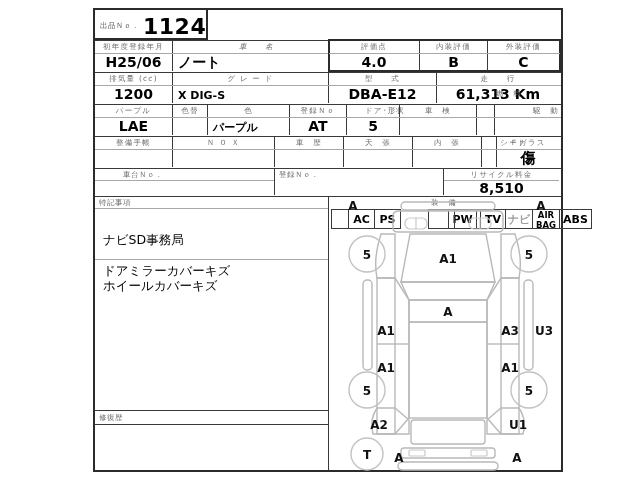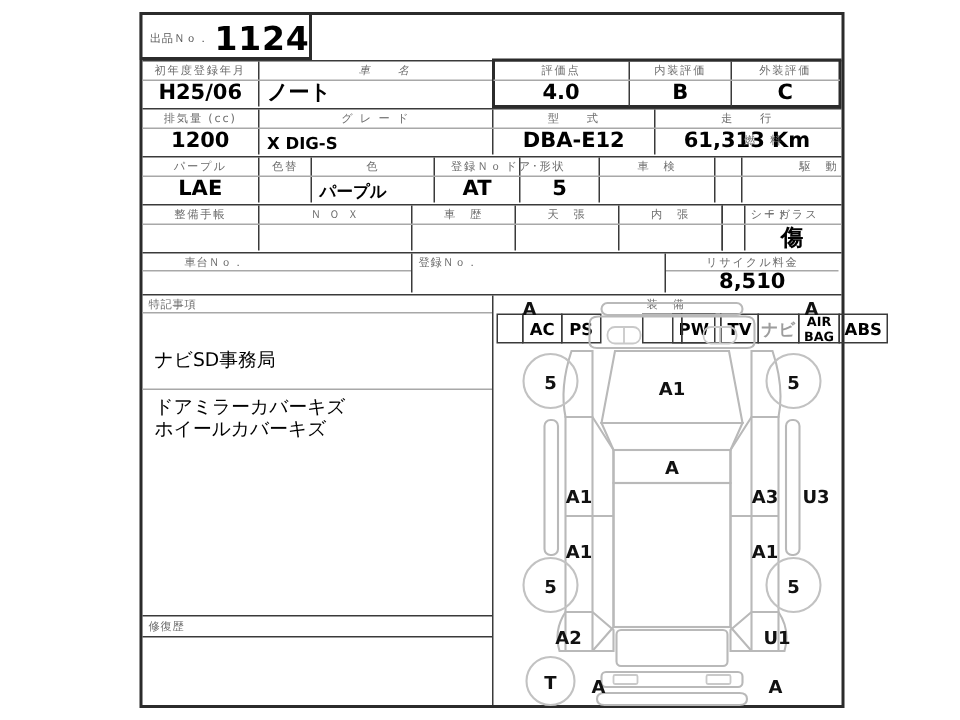--- a/index.html
+++ b/index.html
@@ -191,21 +191,21 @@
   <div class="abs rowline" style="left:0;top:94px;width:466px;"></div>
 
   <div class="abs hdr" style="left:0;top:95px;width:77px;">パープル</div>
   <div class="abs collline" style="left:77px;top:95px;height:30px;"></div>
   <div class="abs hdr" style="left:78px;top:95px;width:34px;">色替</div>
   <div class="abs collline" style="left:112px;top:95px;height:30px;"></div>
   <div class="abs hdr" style="left:113px;top:95px;width:81px;">色</div>
   <div class="abs collline" style="left:194px;top:95px;height:30px;"></div>
   <div class="abs hdr" style="left:195px;top:95px;width:56px;">登録Ｎｏ</div>
   <div class="abs collline" style="left:251px;top:95px;height:30px;"></div>
-  <div class="abs hdr" style="left:236px;top:95px;width:52px;">ドア･形状</div>
+  <div class="abs hdr" style="left:264px;top:95px;width:52px;">ドア･形状</div>
   <div class="abs collline" style="left:304px;top:95px;height:30px;"></div>
   <div class="abs hdr" style="left:305px;top:95px;width:76px;">車　検</div>
   <div class="abs collline" style="left:381px;top:95px;height:30px;"></div>
   <div class="abs hdr" style="left:382px;top:78px;width:64px;">燃　料</div>
   <div class="abs collline" style="left:399px;top:95px;height:30px;"></div>
   <div class="abs hdr" style="left:400px;top:95px;width:64px;text-align:right;">駆　動</div>
 
   <div class="abs greyline" style="left:0;top:107px;width:466px;"></div>
 
   <div class="abs val" style="left:0;top:108px;width:77px;">LAE</div>

